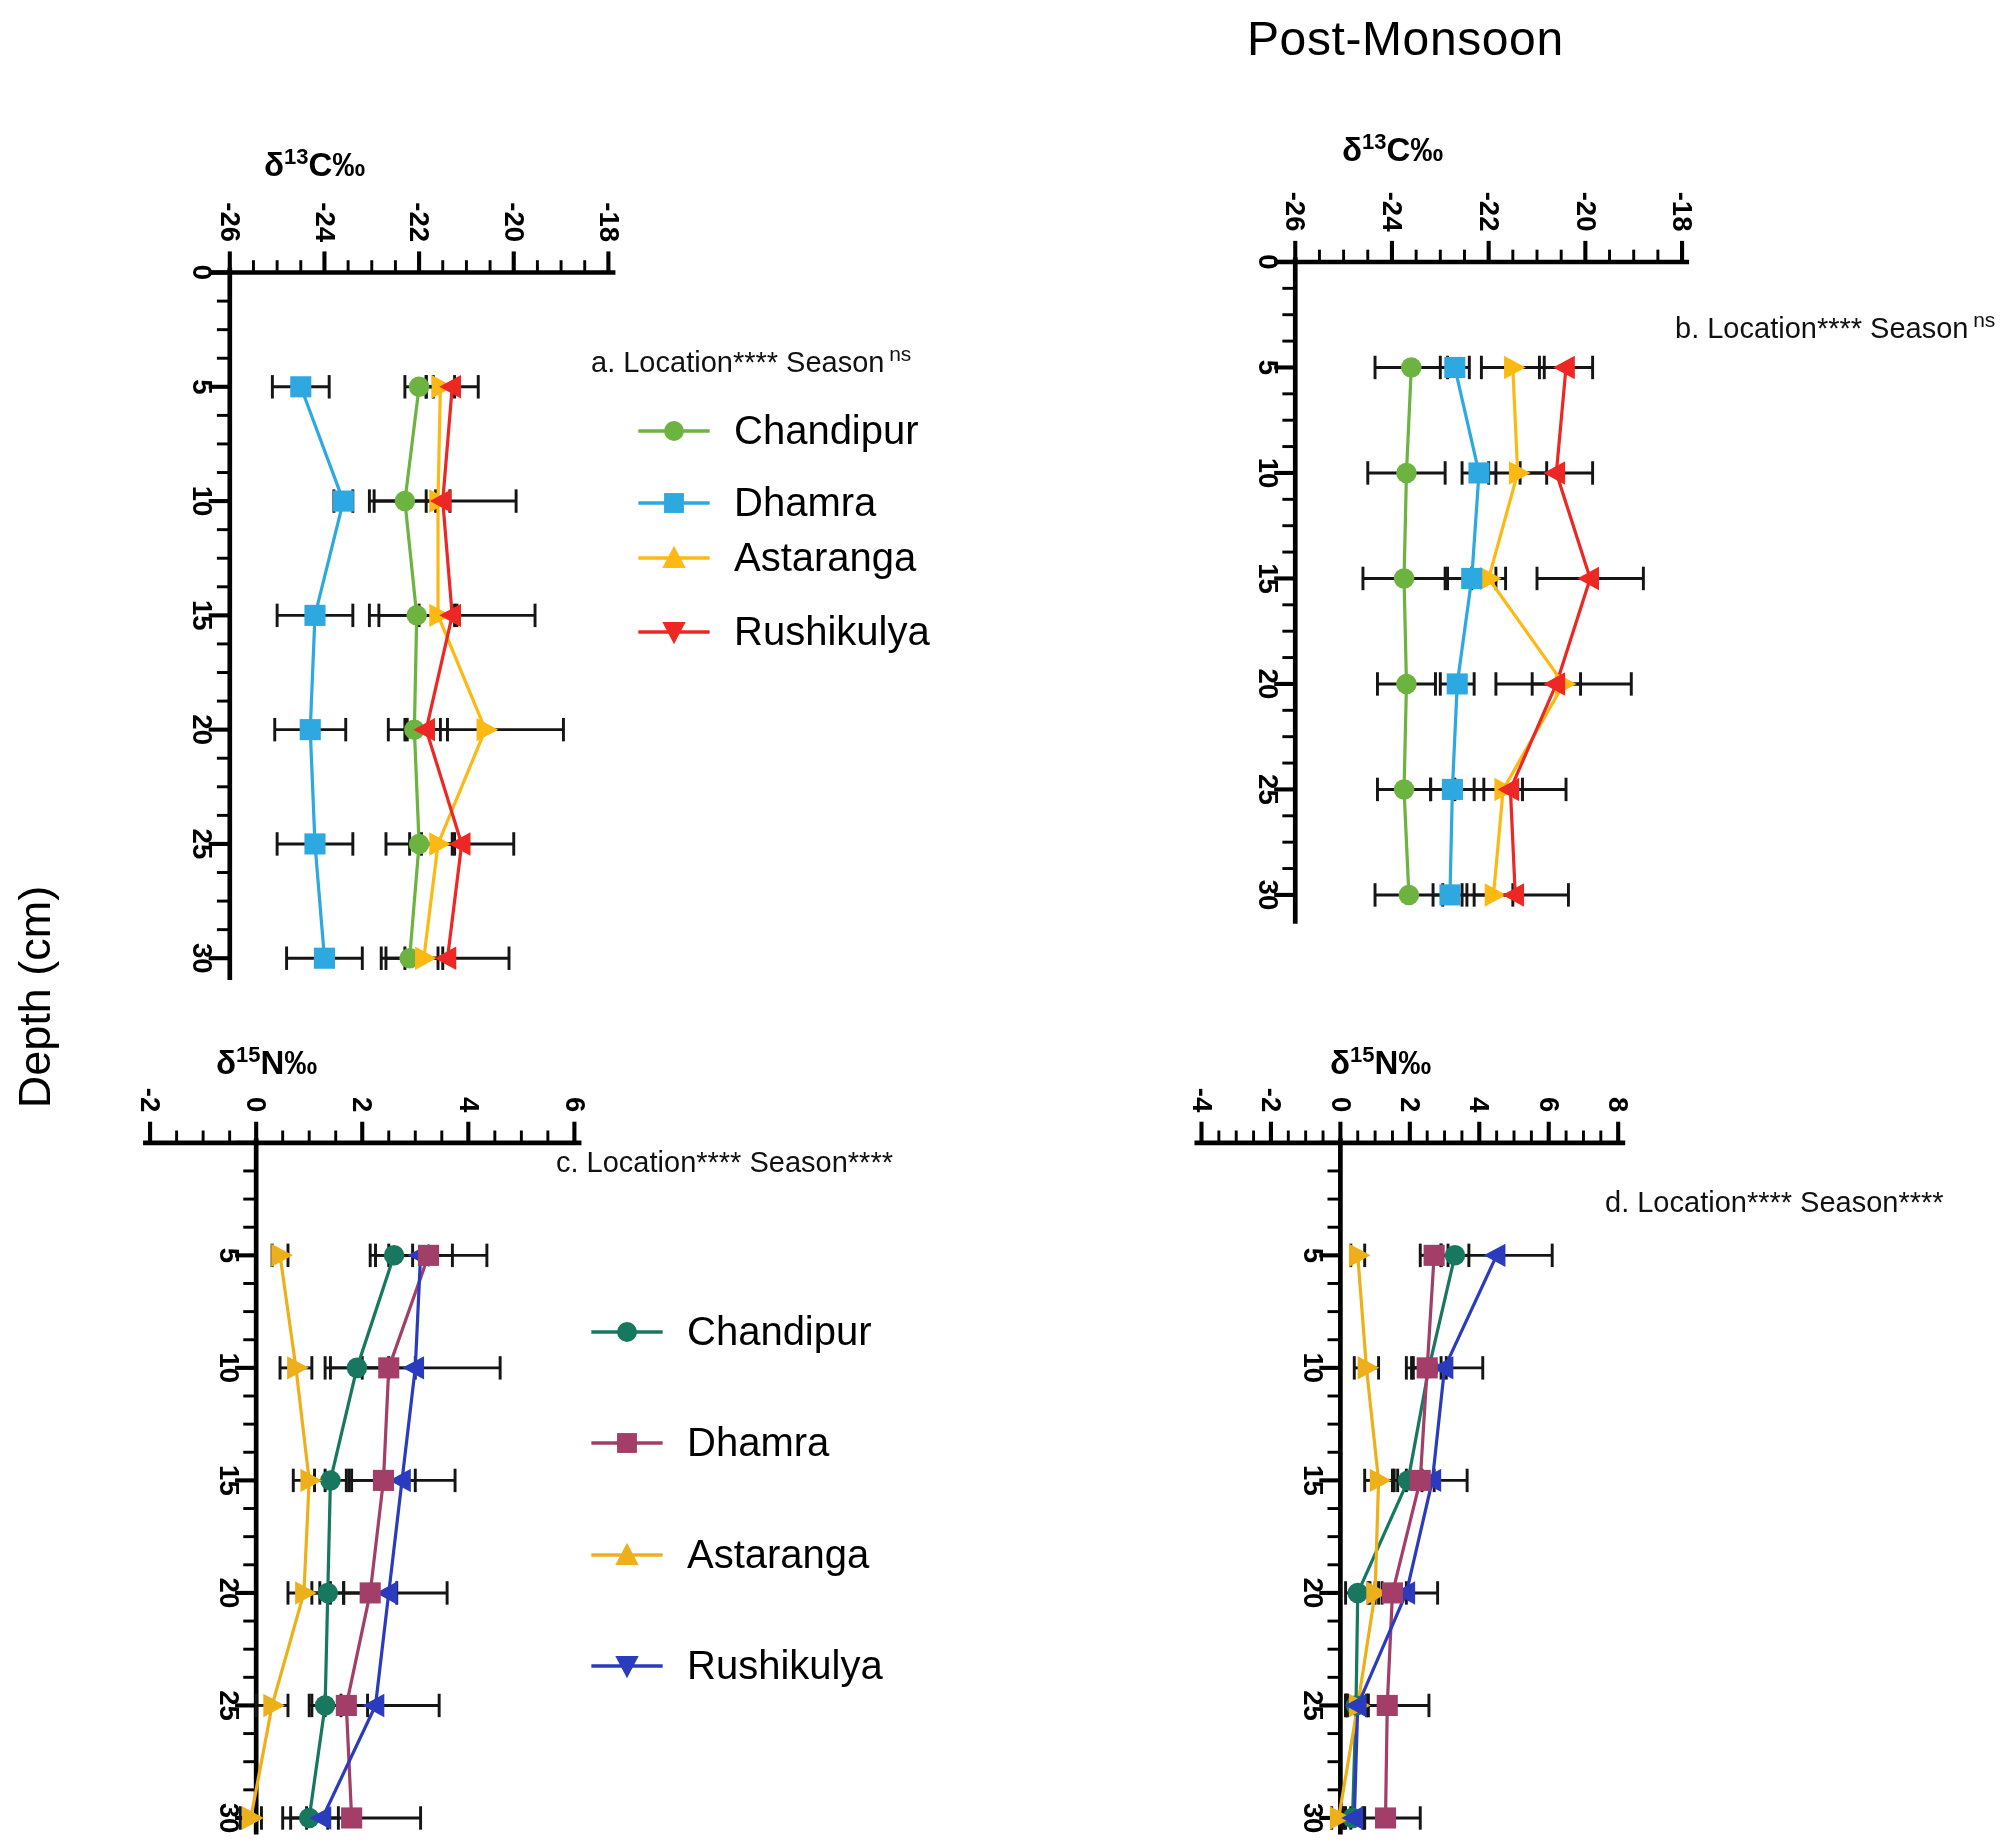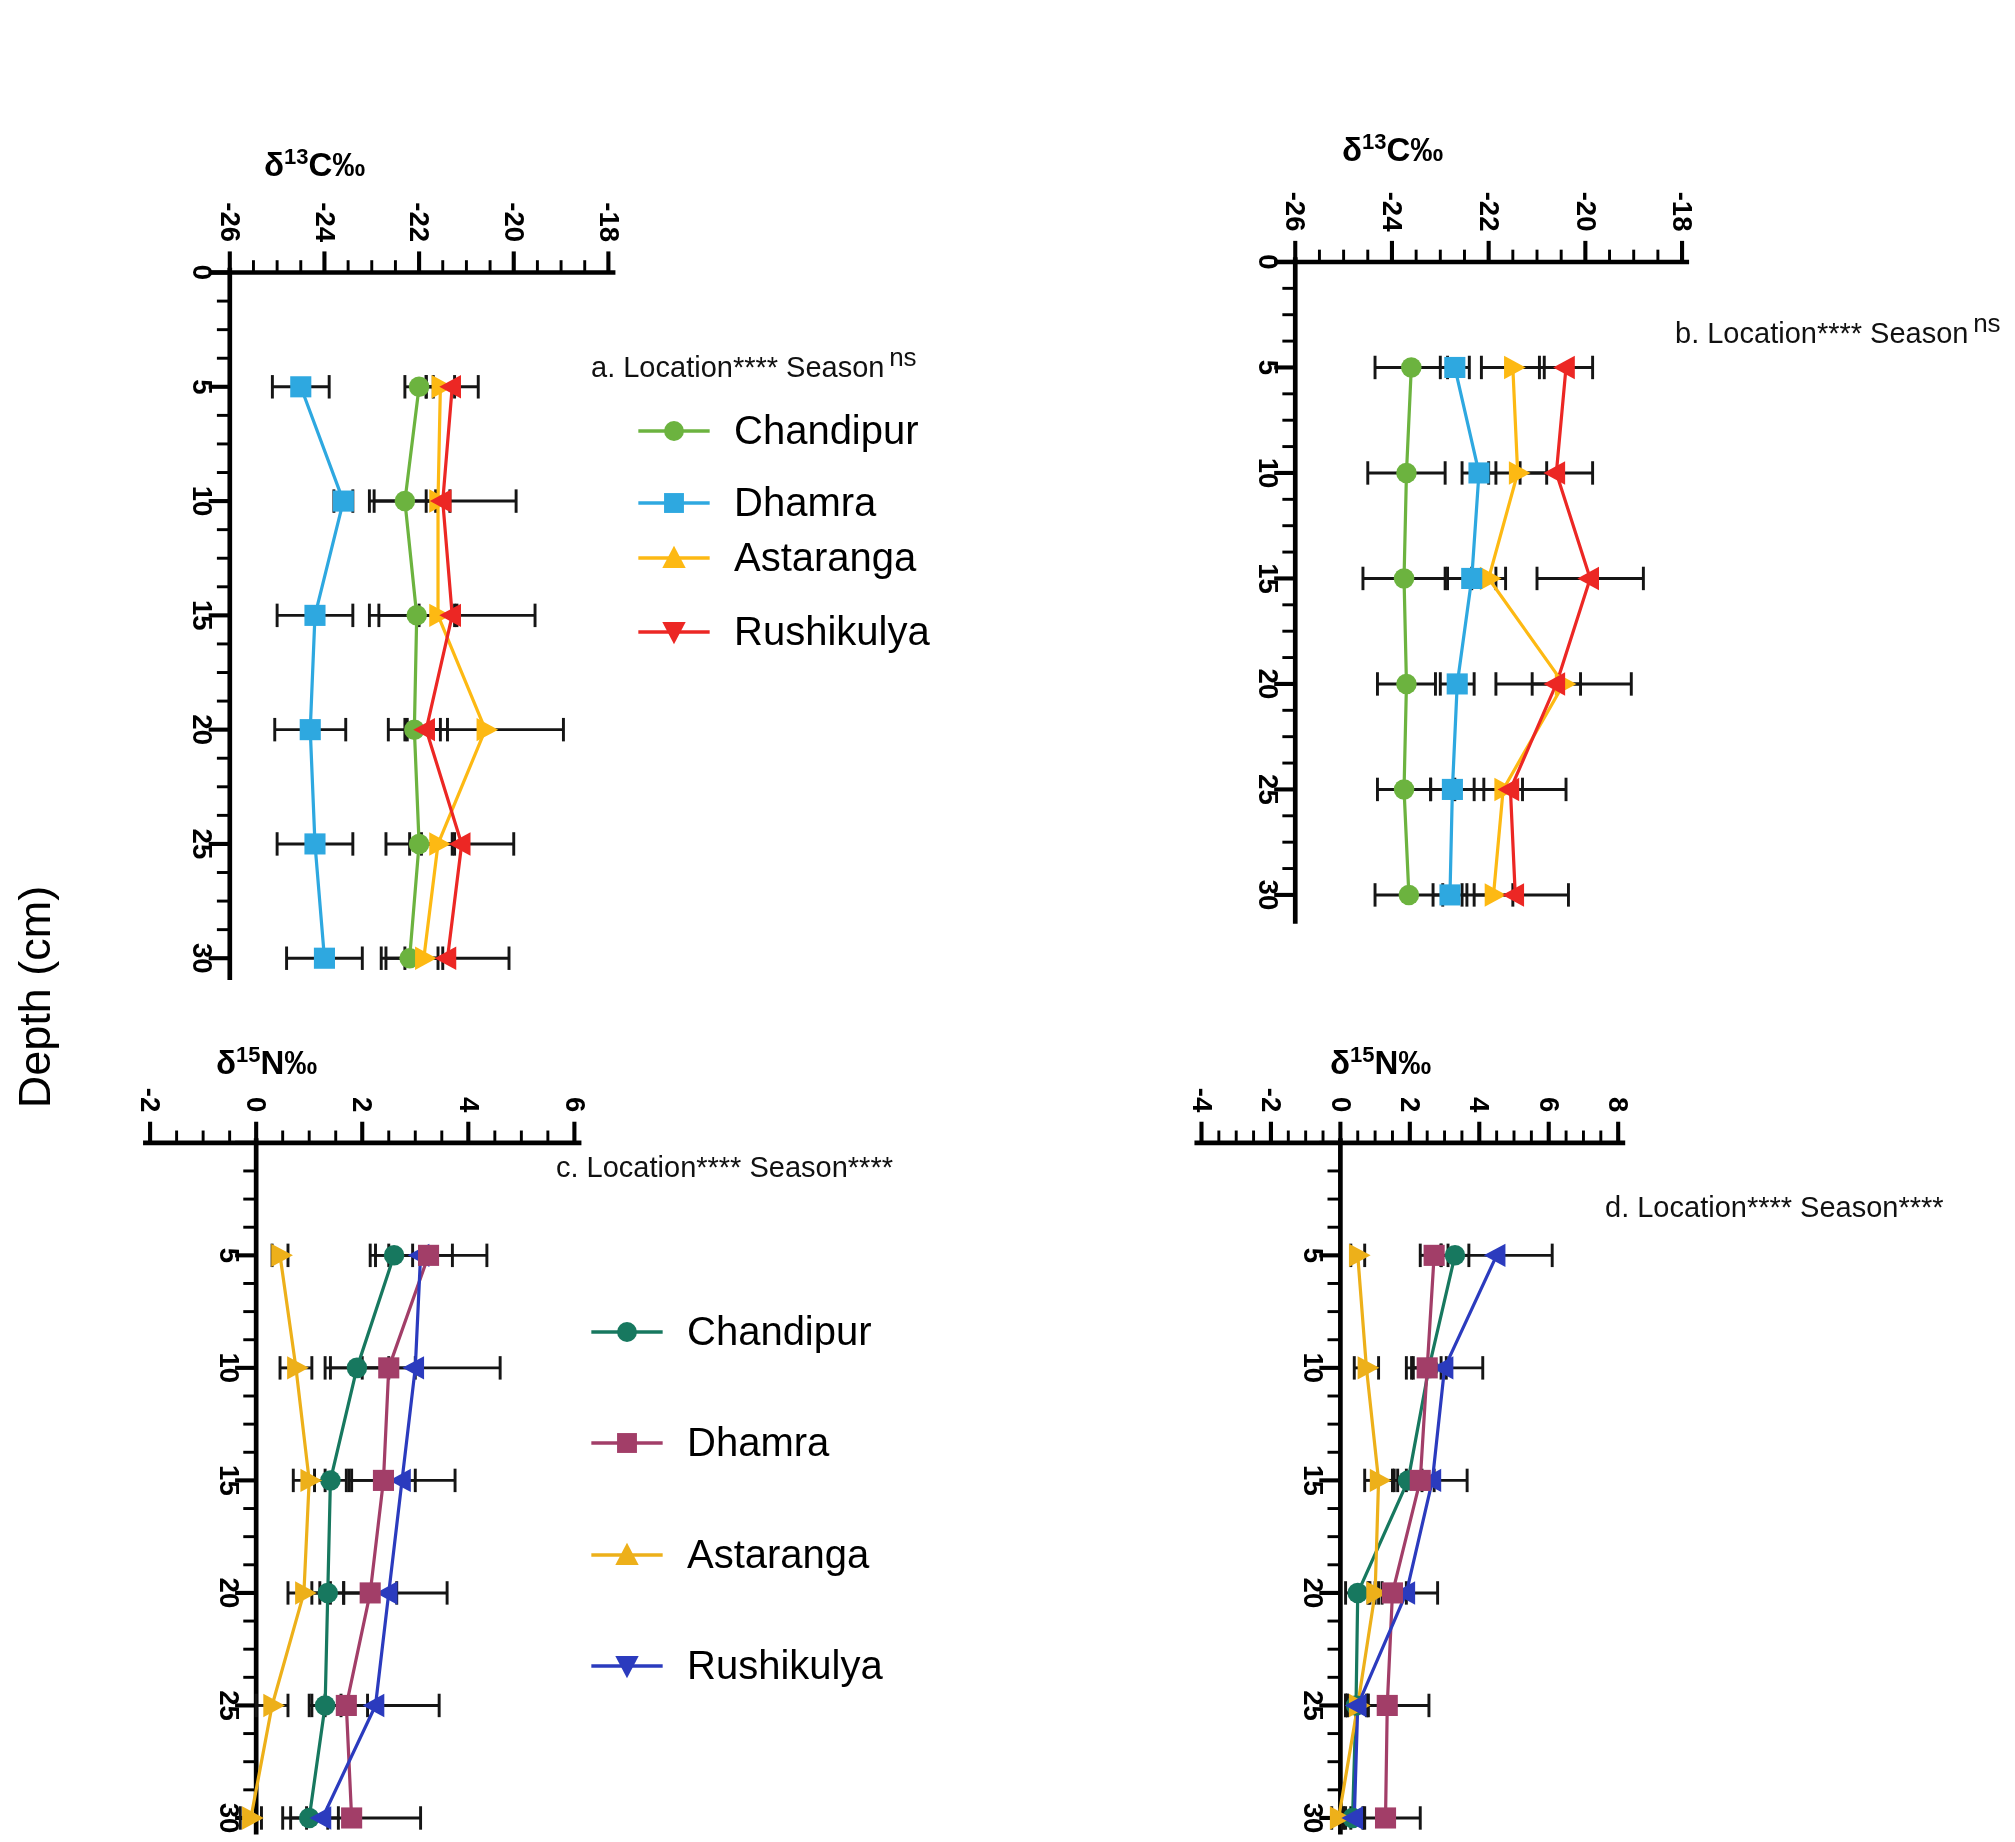--- a/index.html
+++ b/index.html
@@ -11,21 +11,21 @@
   .depth-label{position:absolute;left:0px;top:756px;width:70px;height:481px;
                display:flex;align-items:center;justify-content:center;}
   .depth-label span{transform:rotate(-90deg);white-space:nowrap;font-size:45px;font-weight:400;}
   .axis-title{position:absolute;width:293px;font-size:33px;font-weight:700;white-space:nowrap;}
   .axis-title sup{font-size:22px;}
   .axis-title.a{left:264px;top:144px;}
   .axis-title.b{left:1342px;top:129px;}
   .axis-title.c{left:216px;top:1042px;}
   .axis-title.d{left:1330px;top:1042px;}
   .annotation{position:absolute;font-size:29px;font-weight:400;white-space:nowrap;color:#111;}
-  .annotation sup{font-size:26px;margin-left:4.7px;margin-top:32px;}
+  .annotation sup{font-size:21px;margin-left:4.7px;margin-top:32px;}
   .annotation.a{left:591px;top:342px;}
   .annotation.b{left:1675px;top:308px;}
   .annotation.c{left:556px;top:1142px;}
   .annotation.d{left:1605px;top:1182px;}
   .legend-item{position:absolute;display:flex;align-items:center;gap:22px;height:41px;}
   .legend-item .legend-label{font-size:40px;font-weight:400;white-space:nowrap;}
   .legend-item .legend-marker{width:76px;height:38px;display:inline-block;}
   #plots{position:absolute;left:0;top:0;}
 </style>
 </head>
@@ -669,20 +669,21 @@
         <polygon points="2288.7,3102 2325.7,3082 2325.7,3122" fill="#2B3BBE"></polygon>
         <rect x="2428.975" y="2124" width="36" height="36" fill="#A23E68"></rect>
         <rect x="2417.125" y="2316" width="36" height="36" fill="#A23E68"></rect>
         <rect x="2405.275" y="2508" width="36" height="36" fill="#A23E68"></rect>
         <rect x="2357.875" y="2700" width="36" height="36" fill="#A23E68"></rect>
         <rect x="2348.9875" y="2892" width="36" height="36" fill="#A23E68"></rect>
         <rect x="2346.025" y="3084" width="36" height="36" fill="#A23E68"></rect>
       </g>
     </svg>
 
+  <div class="fig-title post">Post-Monsoon</div>
 
   <div class="depth-label">
     <span>Depth (cm)</span>
   </div>
 
   <div class="axis-title a"><span>δ</span><sup>13</sup><span>C‰</span></div>
   <div class="axis-title b"><span>δ</span><sup>13</sup><span>C‰</span></div>
   <div class="axis-title c"><span>δ</span><sup>15</sup><span>N‰</span></div>
   <div class="axis-title d"><span>δ</span><sup>15</sup><span>N‰</span></div>
 

